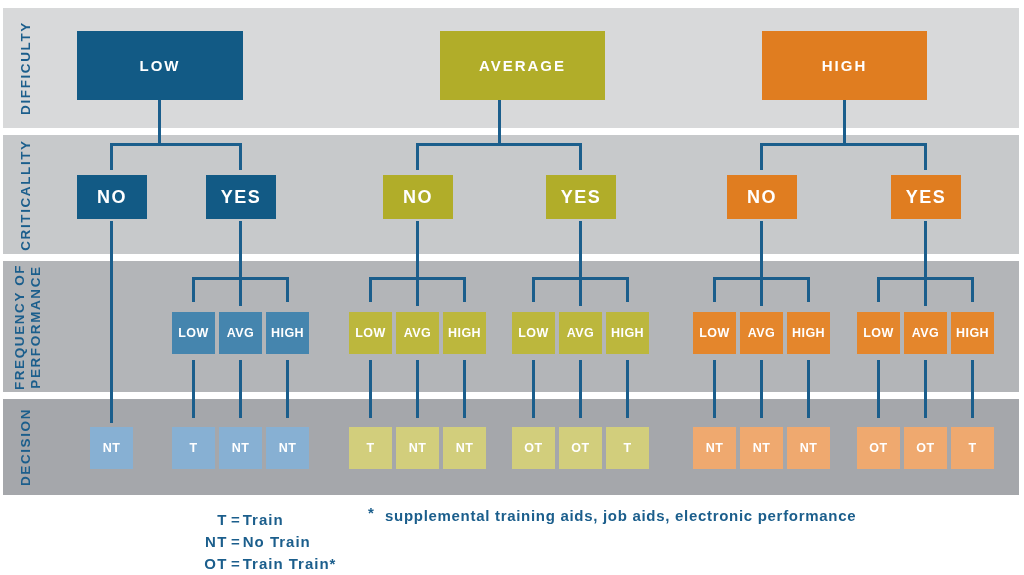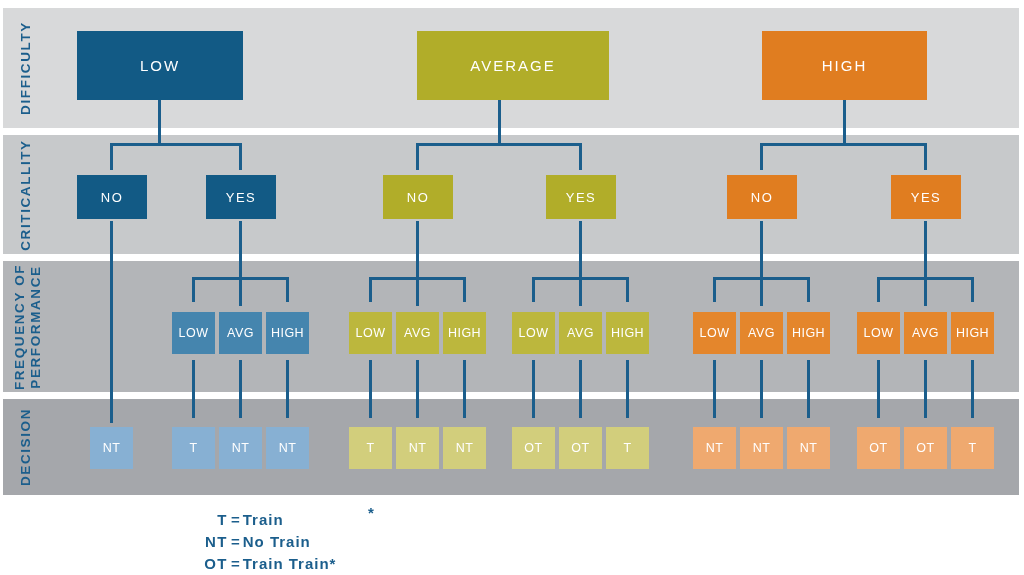--- a/index.html
+++ b/index.html
@@ -12,24 +12,24 @@
   .band2{top:135px;height:119px;background:#c7c9cb;}
   .band3{top:261px;height:131px;background:#b3b5b8;}
   .band4{top:399px;height:96px;background:#a5a7ab;}
   .rowlabel{
     position:absolute;transform:translate(-50%,-50%) rotate(-90deg);
     white-space:nowrap;font-weight:bold;font-size:13.5px;letter-spacing:1.6px;
     color:#1b5e8c;text-align:center;line-height:16px;
   }
   .box{
     position:absolute;display:flex;align-items:center;justify-content:center;
-    color:#ffffff;font-weight:normal;
+    color:#ffffff;font-weight:bold;
   }
   .f15{font-size:15px;letter-spacing:2px;}
-  .f13{font-size:13px;letter-spacing:1.5px;}
+  .f13{font-size:18px;letter-spacing:1.5px;}
   .f12{font-size:12.5px;letter-spacing:0.5px;}
   .blue-dark{background:#125a85;}
   .blue-mid{background:#4585ae;}
   .blue-light{background:#87b0d3;}
   .olive{background:#b1ad29;}
   .olive-mid{background:#bcb73d;}
   .olive-light{background:#d2ce7c;}
   .orange{background:#e07d20;}
   .orange-mid{background:#e4862c;}
   .orange-light{background:#efa96f;}
@@ -107,21 +107,21 @@
   <div class="vl" style="left:807px;top:360px;height:58px;"></div>
   <div class="vl" style="left:924px;top:221px;height:85px;"></div>
   <div class="hl" style="left:877px;top:277px;width:97px;"></div>
   <div class="vl" style="left:877px;top:277px;height:25px;"></div>
   <div class="vl" style="left:971px;top:277px;height:25px;"></div>
   <div class="vl" style="left:877px;top:360px;height:58px;"></div>
   <div class="vl" style="left:924px;top:360px;height:58px;"></div>
   <div class="vl" style="left:971px;top:360px;height:58px;"></div>
 
   <div class="box blue-dark f15" style="left:77px;top:31px;width:166px;height:69px;">LOW</div>
-  <div class="box olive f15" style="left:417px;top:31px;width:192px;height:69px;">AVERAGE</div>
+  <div class="box olive f15" style="left:440px;top:31px;width:165px;height:69px;">AVERAGE</div>
   <div class="box orange f15" style="left:762px;top:31px;width:165px;height:69px;">HIGH</div>
 
   <div class="box blue-dark f13" style="left:77px;top:175px;width:70px;height:44px;">NO</div>
   <div class="box blue-dark f13" style="left:206px;top:175px;width:70px;height:44px;">YES</div>
   <div class="box olive f13" style="left:383px;top:175px;width:70px;height:44px;">NO</div>
   <div class="box olive f13" style="left:546px;top:175px;width:70px;height:44px;">YES</div>
   <div class="box orange f13" style="left:727px;top:175px;width:70px;height:44px;">NO</div>
   <div class="box orange f13" style="left:891px;top:175px;width:70px;height:44px;">YES</div>
 
   <div class="box blue-mid f12" style="left:172px;top:312px;width:43px;height:42px;">LOW</div>
@@ -175,16 +175,17 @@
     <div class="legrow">
       <span class="abbr">OT</span>
       <span class="eq">=</span>
       <span class="lbl">Train Train*</span>
     </div>
   </div>
 
   <div id="footnote">
     <div class="star">*</div>
     <div>
+      <div class="ftline">supplemental training aids, job aids, electronic performance</div>
     </div>
   </div>
 
 </div>
 
 </body></html>

